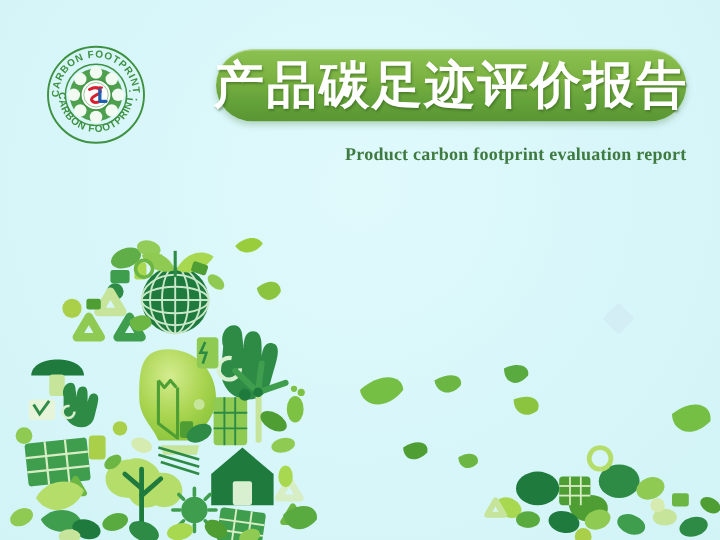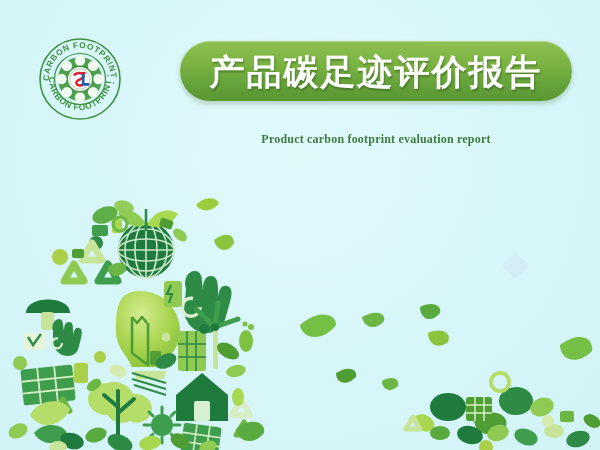--- a/index.html
+++ b/index.html
@@ -62,39 +62,39 @@
     border-radius: 30px;
     background: linear-gradient(180deg, #8cc152 0%, #7cb342 38%, #64a23a 72%, #5a9733 100%);
     box-shadow: 0 3px 5px rgba(60, 110, 40, 0.28),
                 inset 0 1px 0 rgba(255,255,255,0.35);
     display: flex;
     align-items: center;
     justify-content: center;
   }
   .title-text {
     color: #ffffff;
-    font-size: 35px;
+    font-size: 42px;
     font-weight: bold;
     letter-spacing: 2px;
     line-height: 1;
     text-shadow: 1px 2px 2px rgba(40, 80, 25, 0.45);
     white-space: nowrap;
     user-select: none;
   }
 
   
   .subtitle {
     position: absolute;
     left: 180px;
-    top: 132px;
+    top: 121px;
     width: 392px;
-    text-align: center;
+    text-align: right;
     font-family: "Liberation Serif", "DejaVu Serif", serif;
     font-weight: bold;
-    font-size: 12px;
+    font-size: 15px;
     color: #3f7a40;
     letter-spacing: 0.2px;
     white-space: nowrap;
   }
 
   
   .illustration {
     position: absolute;
     left: 0;
     top: 185px;

